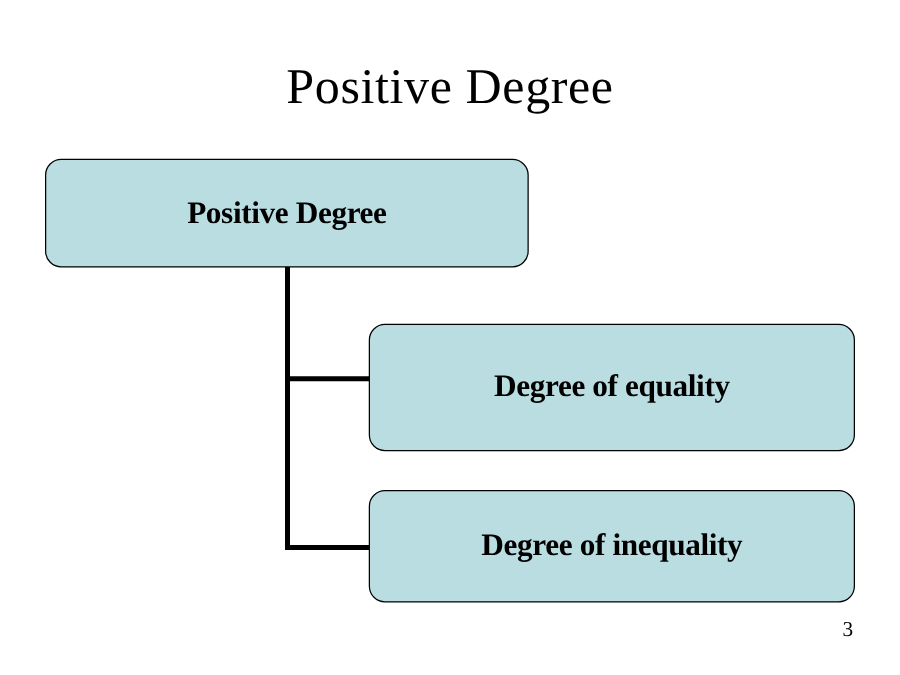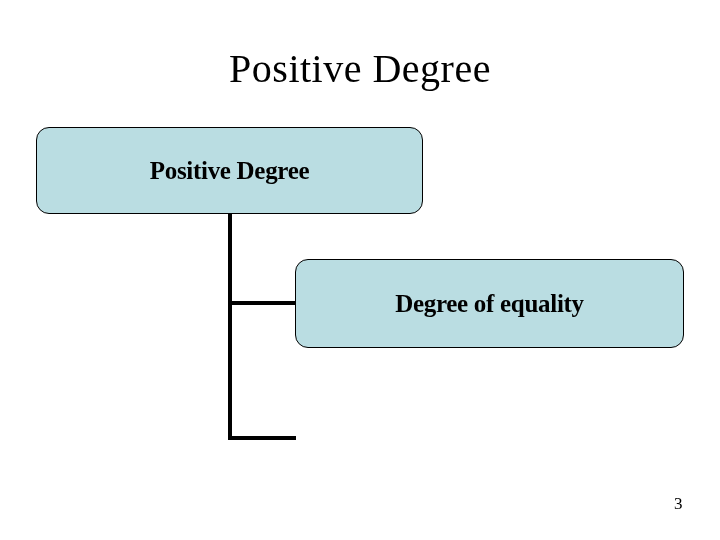--- a/index.html
+++ b/index.html
@@ -39,21 +39,21 @@
     border-radius: 13px;
   }
   .node-label {
     font-weight: bold;
     font-size: 25px;
     letter-spacing: -0.3px;
     color: var(--text, #000000);
     white-space: nowrap;
   }
   .node-root  { left: 36px;  top: 127px; width: 387px; height: 87px; }
-  .node-c1    { left: 295px; top: 259px; width: 389px; height: 89px; text-align: center; }
+  .node-c1    { left: 295px; top: 259px; width: 389px; height: 102px; text-align: center; }
   .node-c2    { left: 295px; top: 392px; width: 389px; height: 90px; }
 
   .connector {
     position: absolute;
     background: var(--connector, #000000);
   }
   .conn-v  { left: 228px; top: 213px; width: 4px;  height: 227px; }
   .conn-h1 { left: 228px; top: 301px; width: 68px; height: 4px; }
   .conn-h2 { left: 228px; top: 436px; width: 68px; height: 4px; }
 
@@ -78,16 +78,19 @@
   <div class="connector conn-h2"></div>
 
   <div class="node node-root">
     <span class="node-label">Positive Degree</span>
   </div>
 
   <div class="node node-c1">
     <span class="node-label">Degree of equality</span>
   </div>
 
+  <div class="node node-c2">
+    <span class="node-label">Degree of inequality</span>
+  </div>
 
   <div class="page-number">3</div>
 
 </div>
 
 </body></html>

